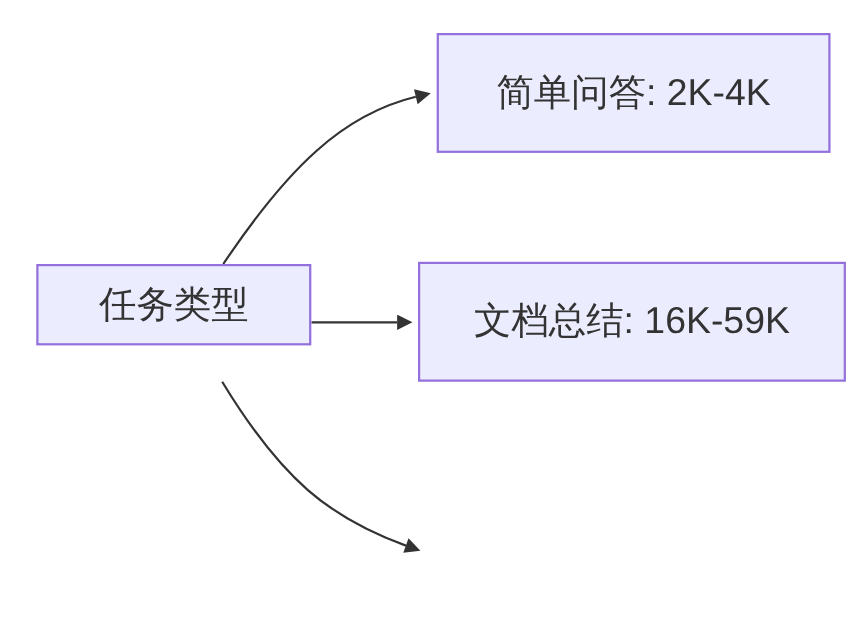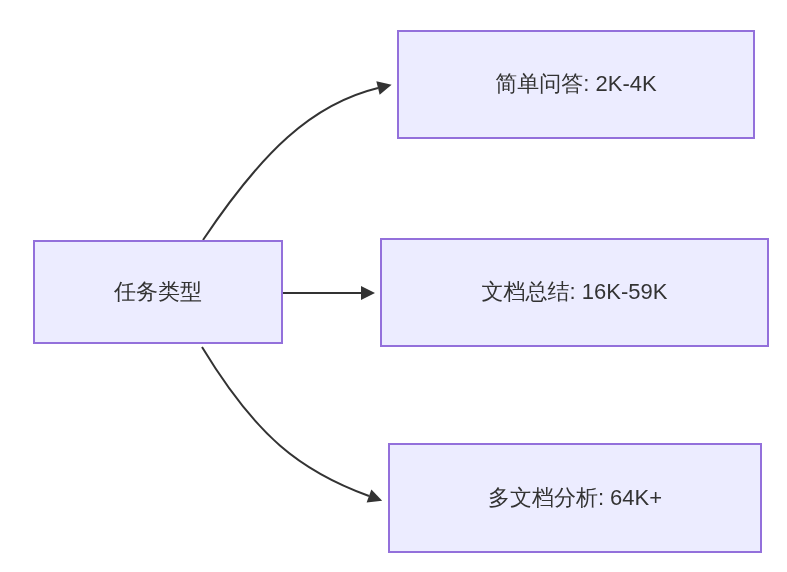--- a/index.html
+++ b/index.html
@@ -37,26 +37,26 @@
   }
   .node{
     position:absolute;
     box-sizing:border-box;
     background:var(--node-fill);
     border:2px solid var(--node-border);
     color:var(--text);
     display:flex;
     align-items:center;
     justify-content:center;
-    font-size:22px;
+    font-size:34px;
     line-height:1.3;
     text-align:center;
     white-space:nowrap;
   }
-  .node-root   { left:33px;  top:240px; width:250px; height:104px; }
+  .node-root   { left:33px;  top:240px; width:250px; height:74px; }
   .node-branch0{ left:397px; top:30px;  width:358px; height:109px; }
   .node-branch1{ left:380px; top:238px; width:389px; height:109px; }
   .node-branch2{ left:388px; top:443px; width:374px; height:110px; }
 </style>
 </head>
 <body>
 
 <div class="canvas">
 
   <svg class="edges" width="787" height="572" viewBox="0 0 787 572" xmlns="http://www.w3.org/2000/svg">
@@ -75,17 +75,14 @@
   </div>
 
   <div class="node node-branch0">
     <span>简单问答: 2K-4K</span>
   </div>
 
   <div class="node node-branch1">
     <span>文档总结: 16K-59K</span>
   </div>
 
-  <div class="node node-branch2">
-    <span>多文档分析: 64K+</span>
-  </div>
 
 </div>
 
 </body></html>

